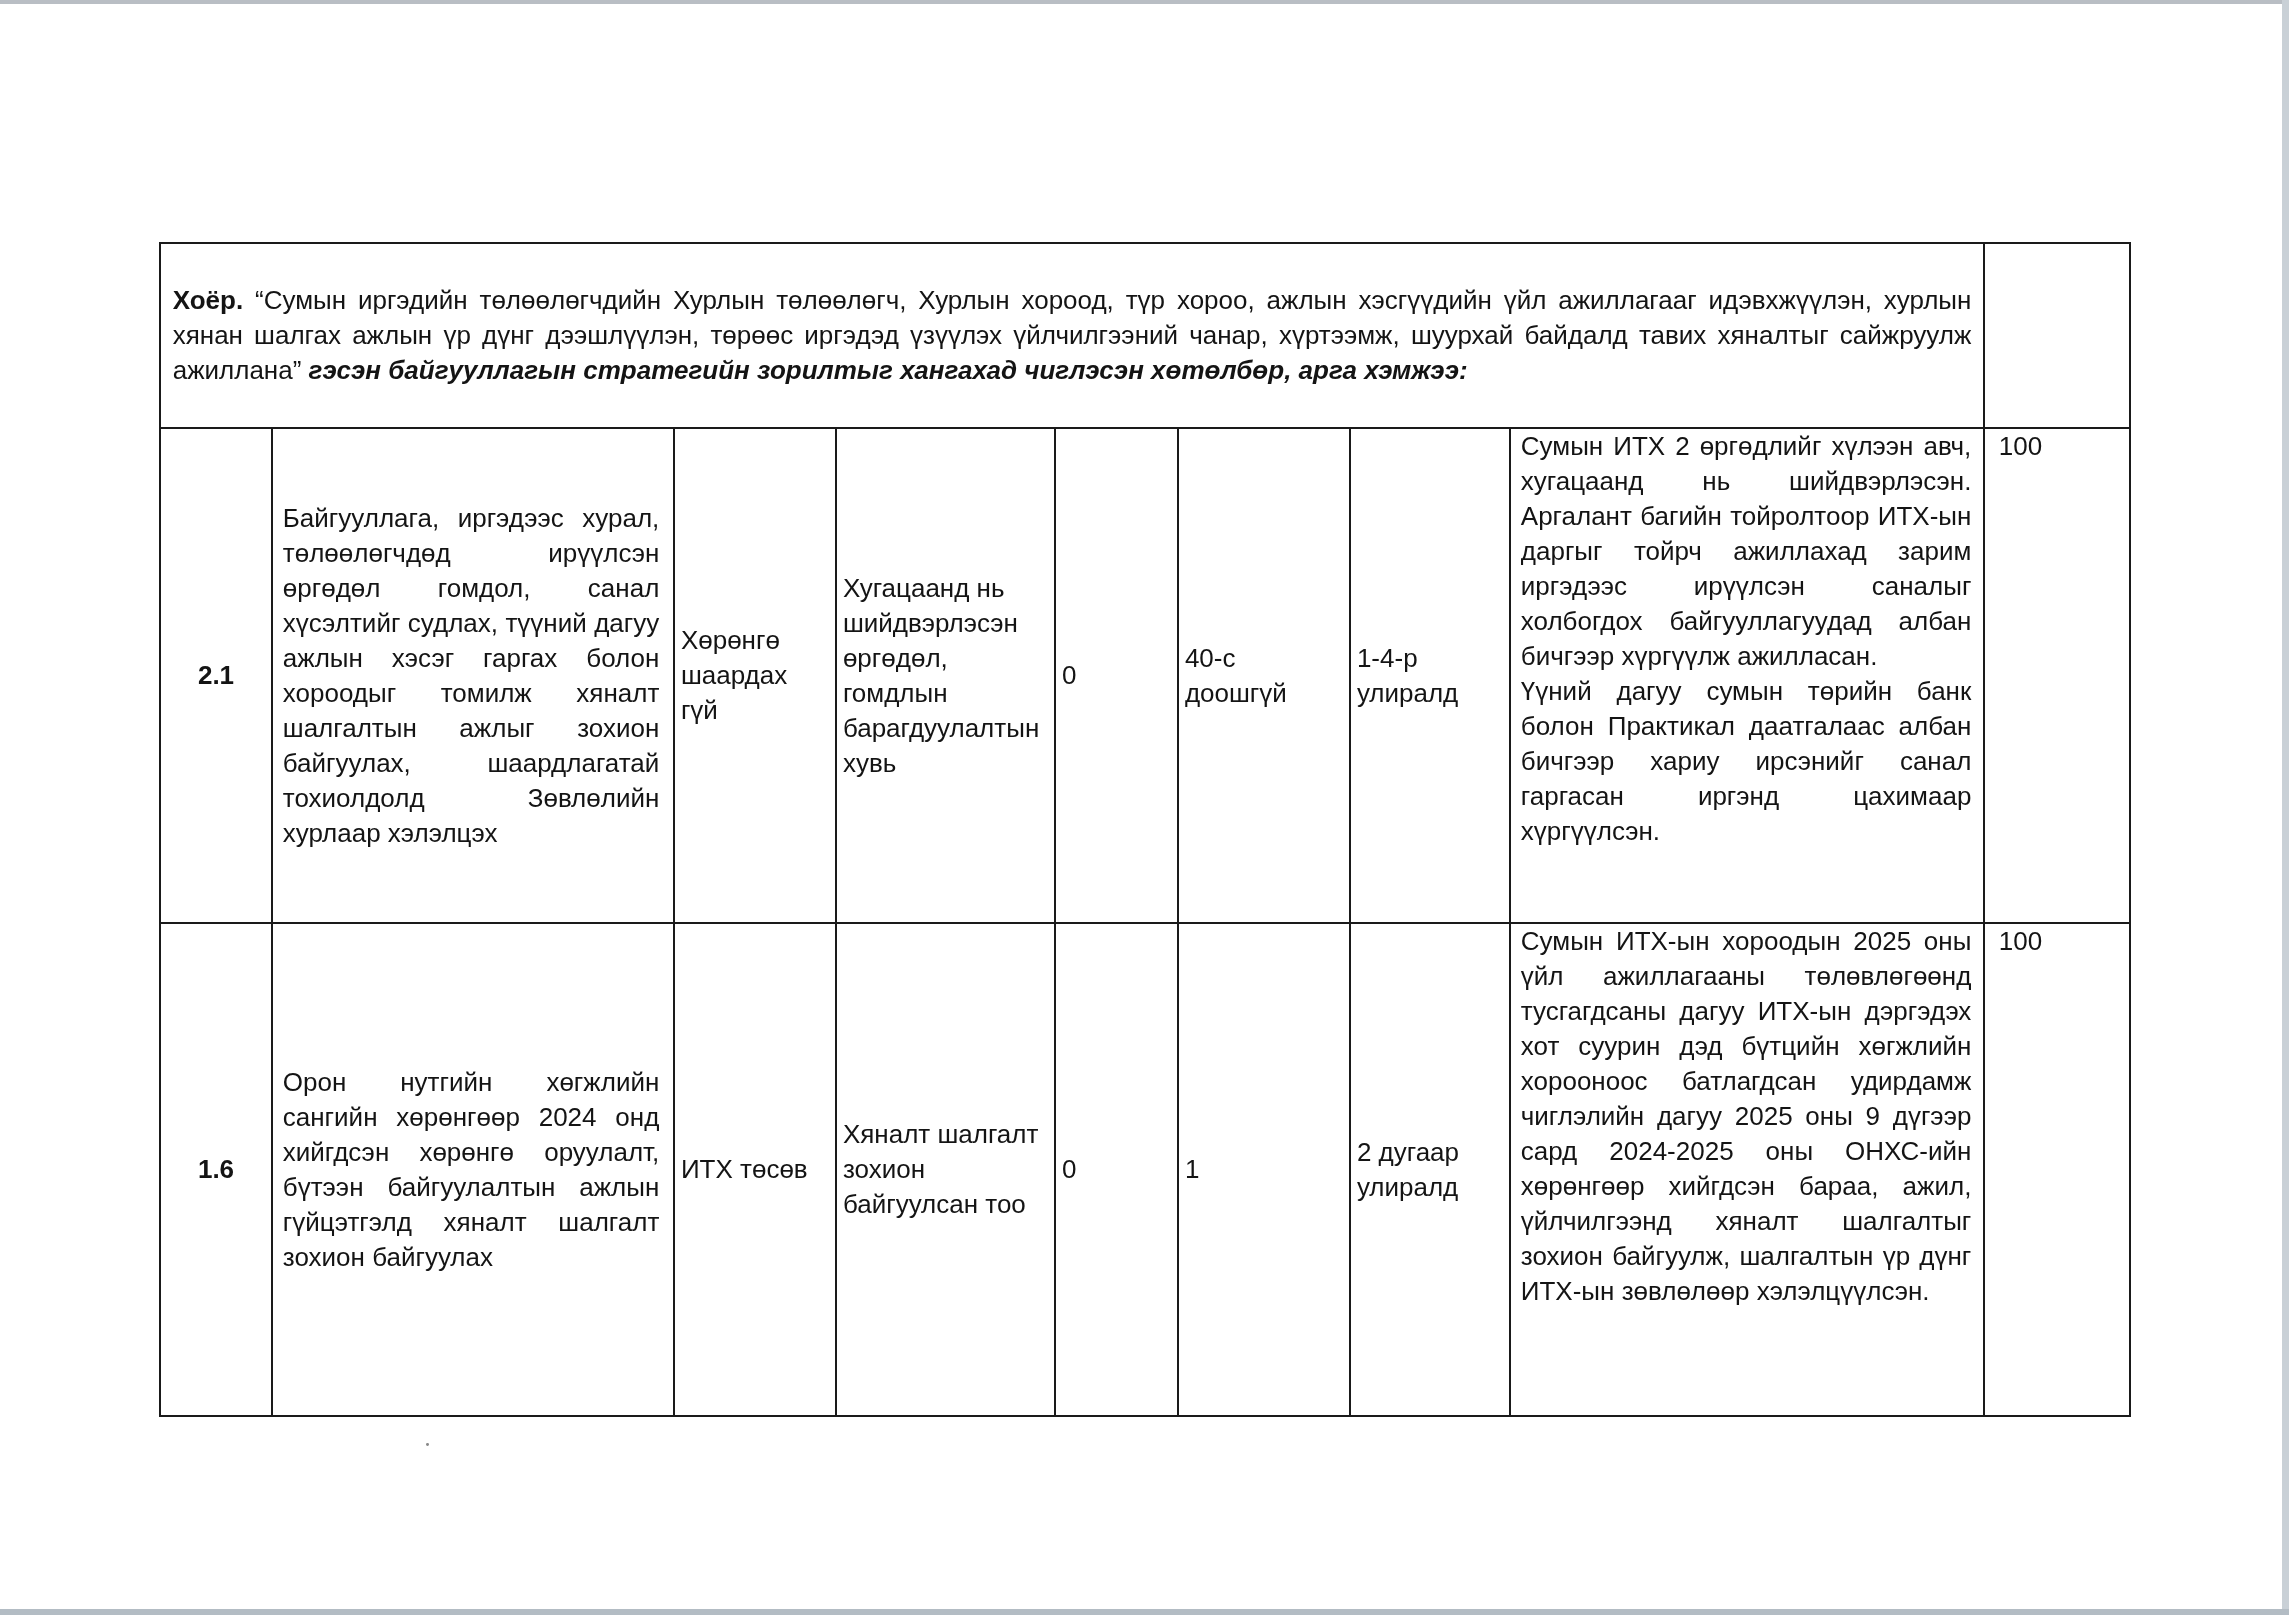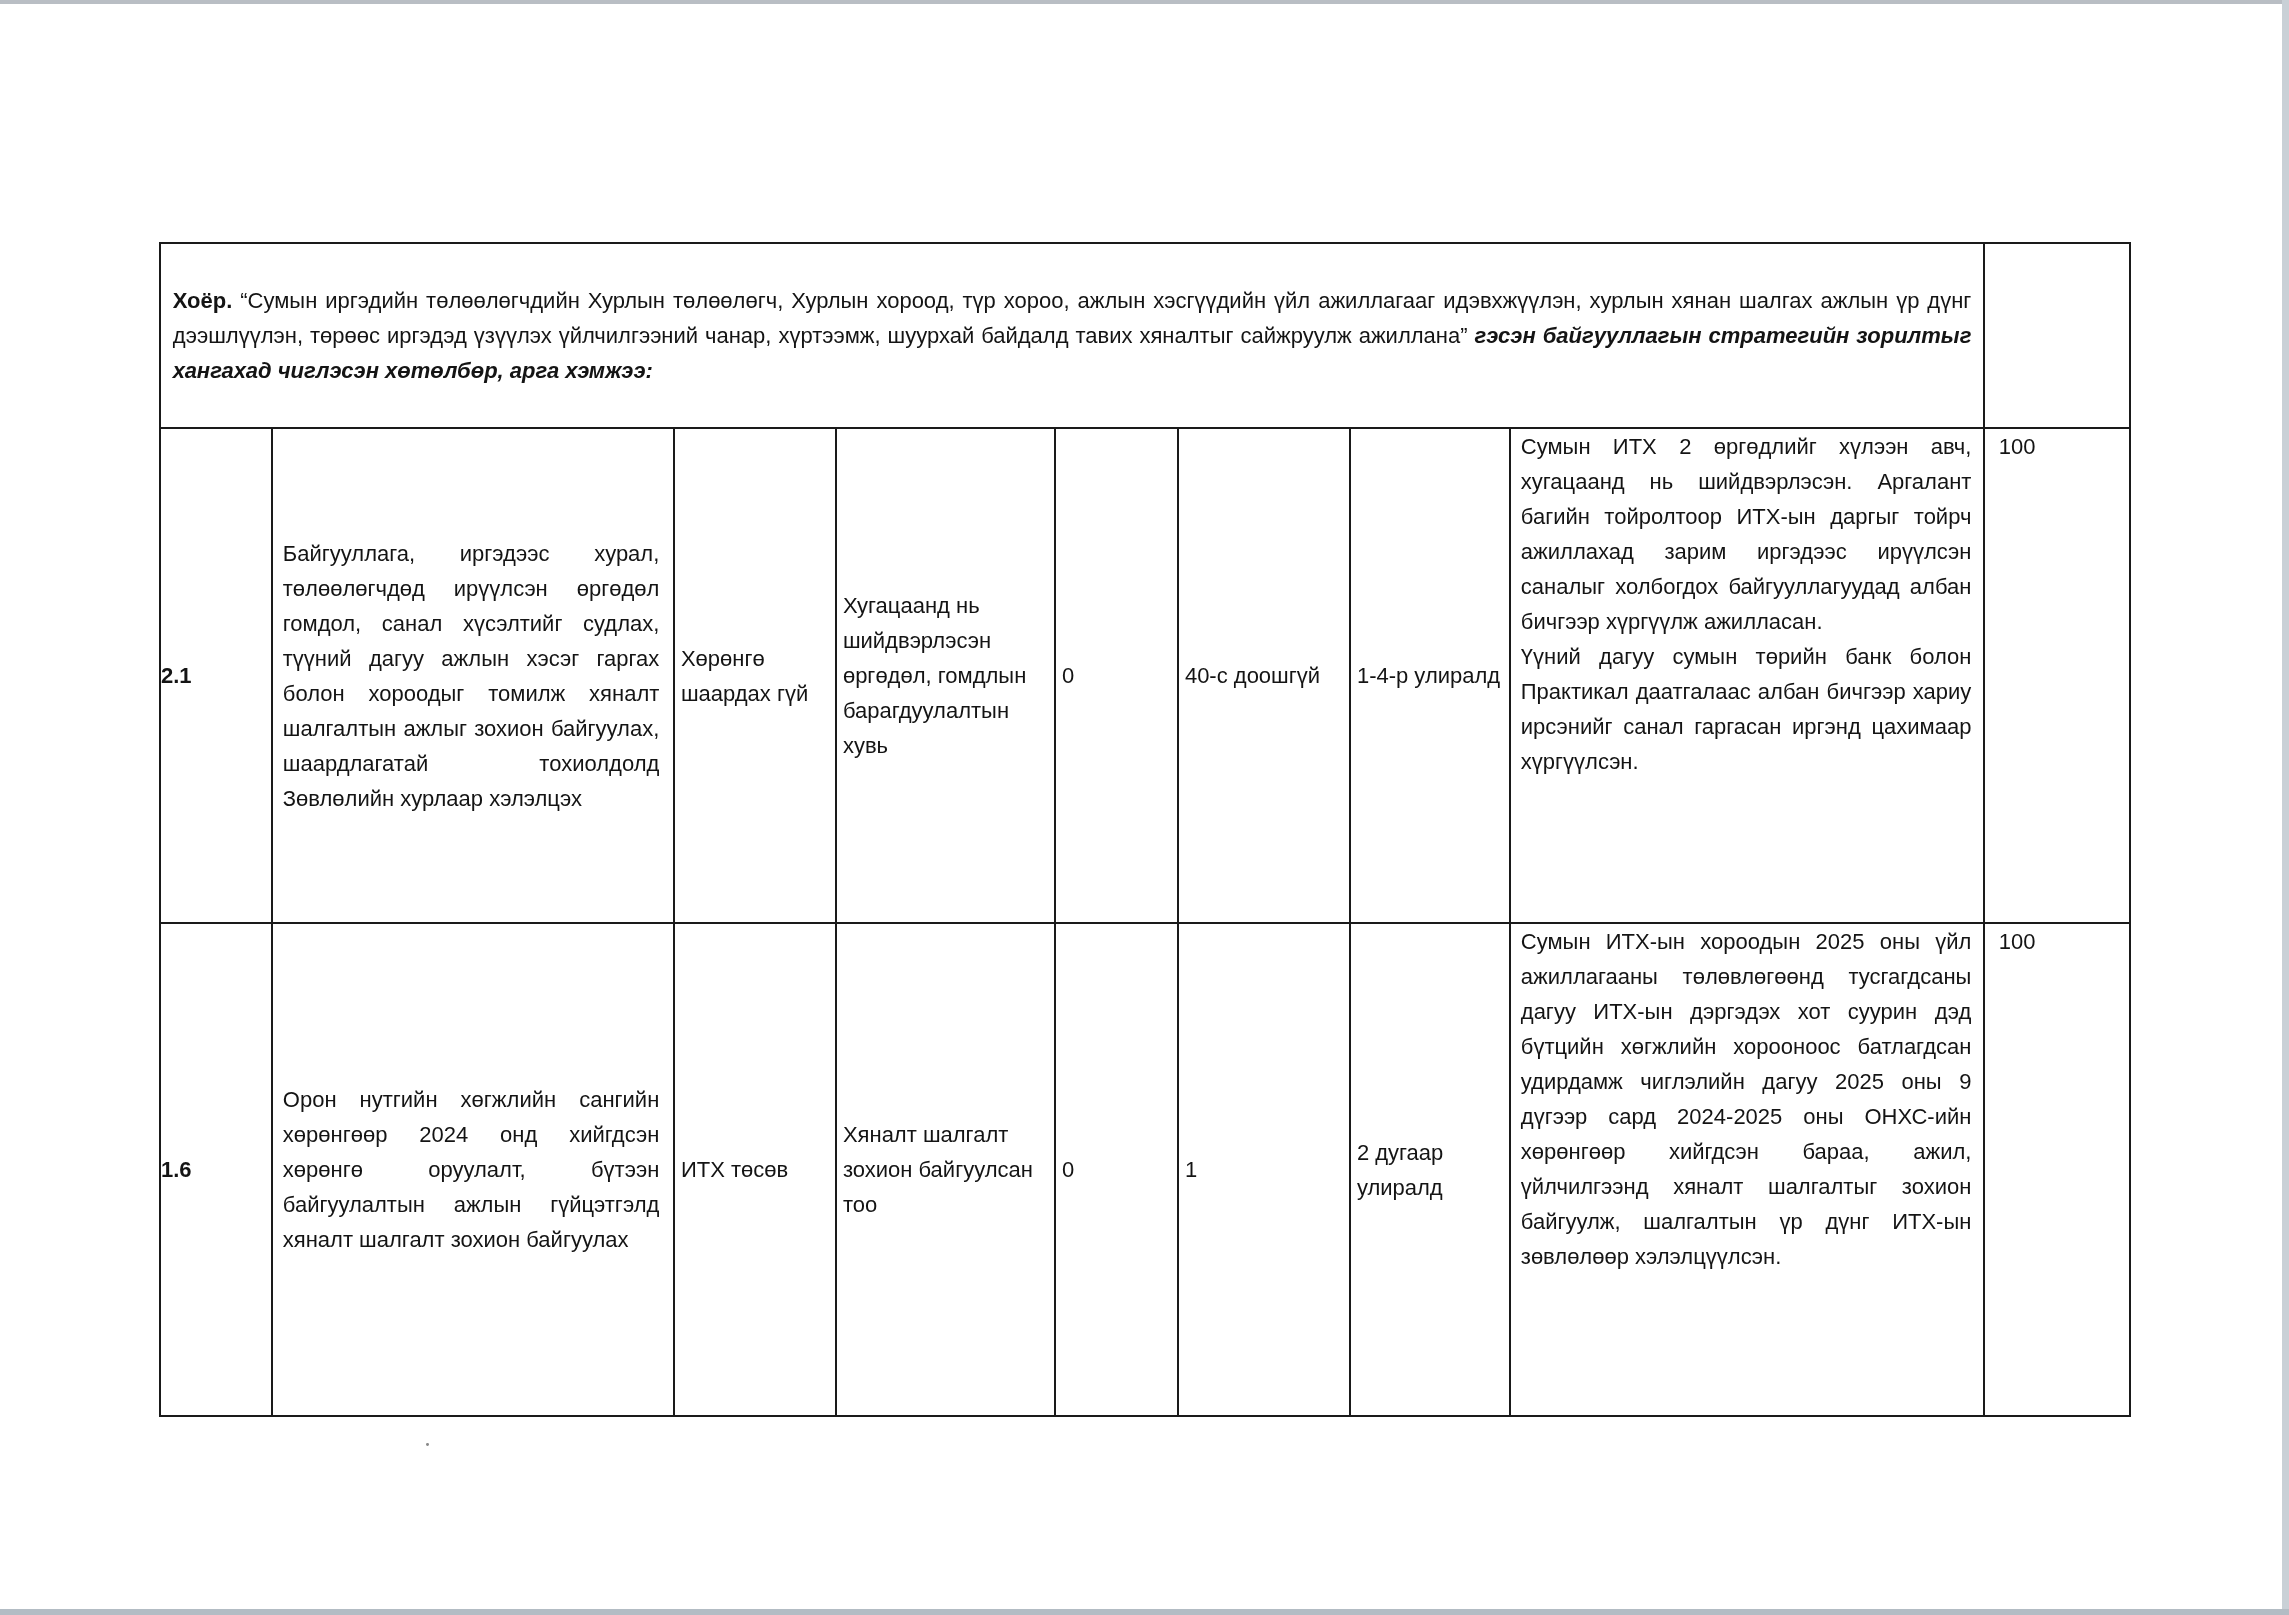--- a/index.html
+++ b/index.html
@@ -11,26 +11,26 @@
   .scan-top { position: absolute; left: 0; top: 0; width: 2290px; height: 3.9px; background: #b9bec4; }
   .scan-right { position: absolute; right: 0; top: 0; width: 7.8px; height: 1616px; background: #c9d0d6; }
   .scan-bottom { position: absolute; left: 0; bottom: 0; width: 2290px; height: 6.8px; background: #b3bcc4; }
 
   table.plan {
     position: absolute; left: 159px; top: 242px;
     width: 1970px; border-collapse: collapse; table-layout: fixed;
   }
   table.plan td {
     border: 2px solid #1a1a1a; vertical-align: middle;
-    font-size: 22px; line-height: 35px; padding: 0;
+    font-size: 26px; line-height: 35px; padding: 0;
   }
   .hdr-cell { height: 183px; padding: 0 11.7px !important; text-align: justify; text-align-last: left; }
   .hdr-cell .lead { font-weight: bold; }
   .hdr-cell .em { font-weight: bold; font-style: italic; }
-  .num { font-weight: bold; font-size: 27px; }
+  .num { text-align: center; font-weight: bold; font-size: 27px; }
   .desc { text-align: justify; text-align-last: left; padding: 0 13.7px 0 9.8px !important; margin-top: 17px; }
   .ctr { text-align: left; padding: 0 5.9px !important; }
   .result { text-align: justify; text-align-last: left; vertical-align: top !important; padding: 0 11.7px 0 9.8px !important; margin-top: 41px; }
   .pct { vertical-align: top !important; padding: 0 13.7px !important; }
   tr.r1 td { height: 493px; }
   tr.r2 td { height: 491px; }
   .result p { margin: 0; }
   .dust { position: absolute; width: 2.9px; height: 2.9px; background: #888; border-radius: 50%; }
 </style>
 </head>

